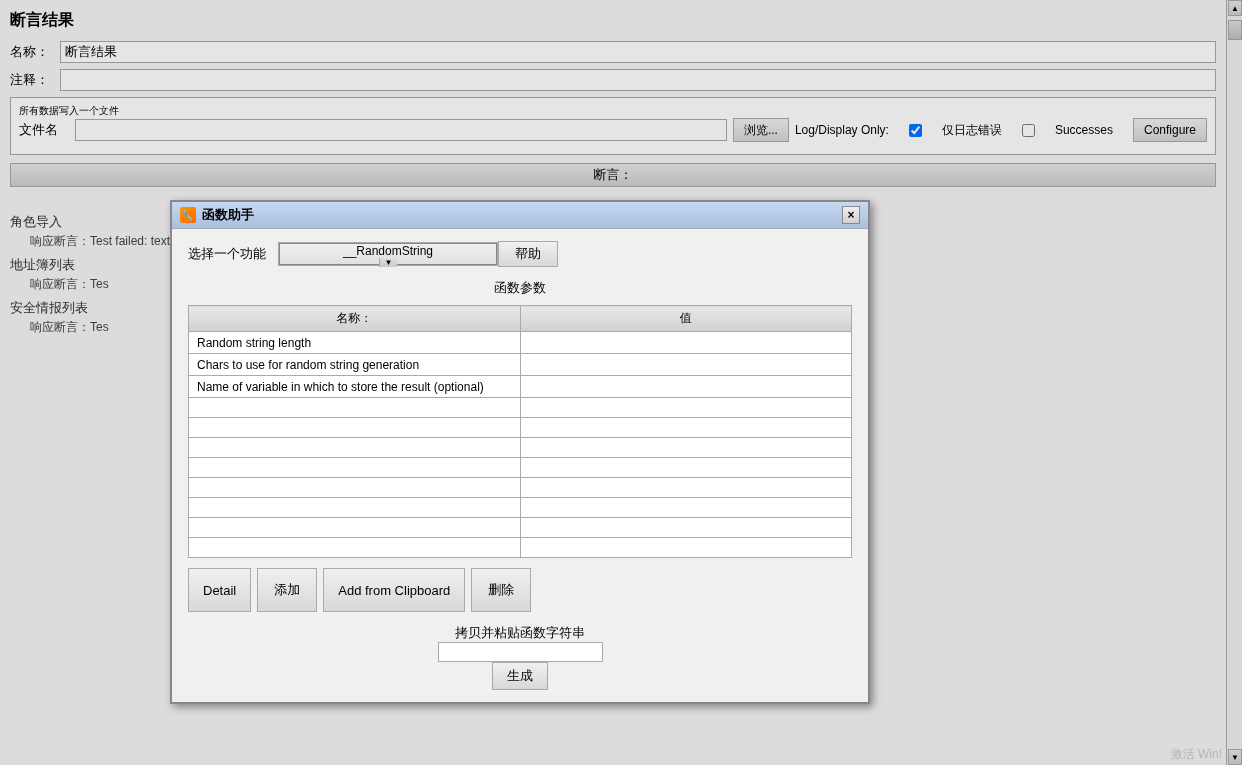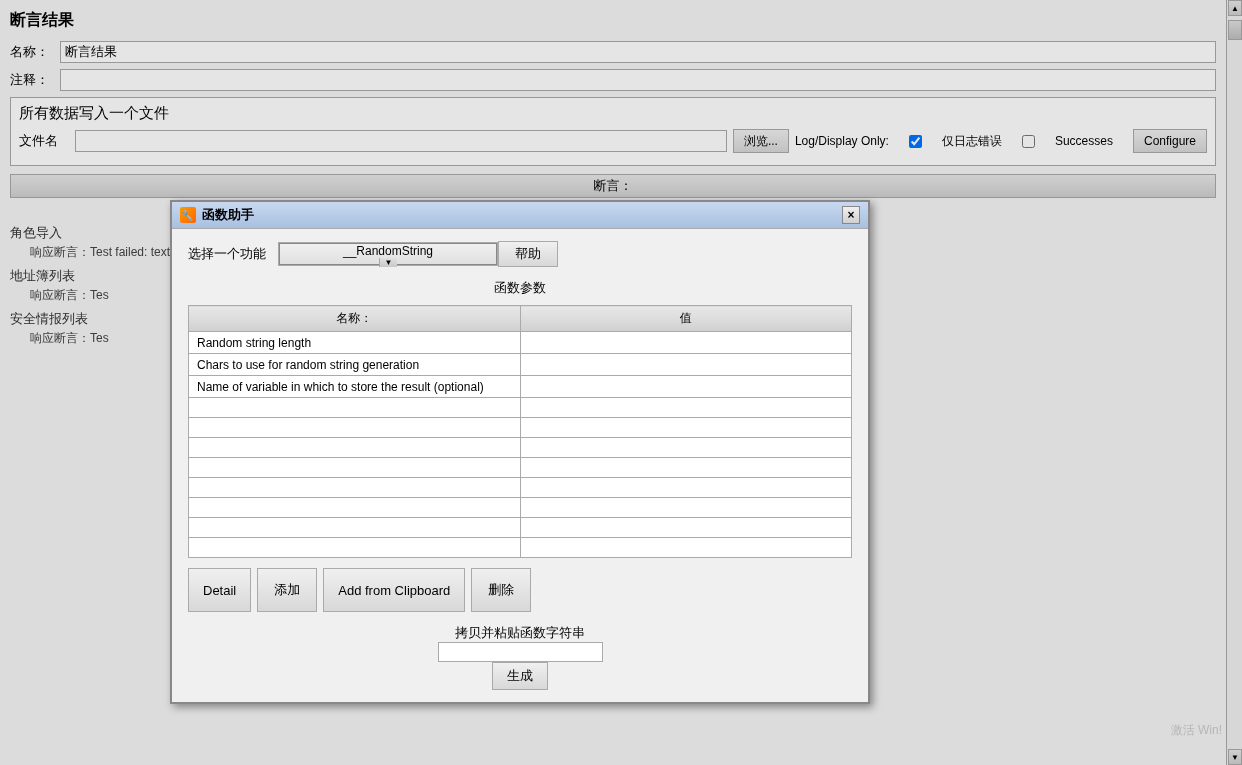--- a/index.html
+++ b/index.html
@@ -361,21 +361,21 @@
       border: 1px solid #aaa;
       padding: 4px 14px;
       cursor: pointer;
       font-size: 13px;
       height: 28px;
     }
 
     
     .activate-watermark {
       position: absolute;
-      bottom: 26px;
+      bottom: 2px;
       right: 20px;
       color: #ccc;
       font-size: 12px;
     }
 
     .main-content-area {
       width: calc(100% - 16px);
     }
   </style>
 </head>
@@ -390,21 +390,21 @@
       <span class="form-label">名称：</span>
       <input class="form-input" type="text" value="断言结果" style="">
     </div>
 
     <div class="form-row">
       <span class="form-label">注释：</span>
       <input class="form-input" type="text" style="">
     </div>
 
     <div style="border:1px solid #aaa; padding:6px 8px; background:#fff; margin-bottom:8px;">
-      <div style="font-size:15px; margin-bottom:6px;">所有数据写入一个文件</div>
+      <div style="font-size:10px; ">所有数据写入一个文件</div>
       <div class="file-row">
         <span style="font-size:13px; min-width:50px;">文件名</span>
         <input class="file-input" type="text" style="">
         <button class="btn">浏览...</button>
         <div class="log-display-row">
           <span>Log/Display Only:</span>
           <input type="checkbox" checked="" style="">
           <span>仅日志错误</span>
           <input type="checkbox" style="">
           <span>Successes</span>

